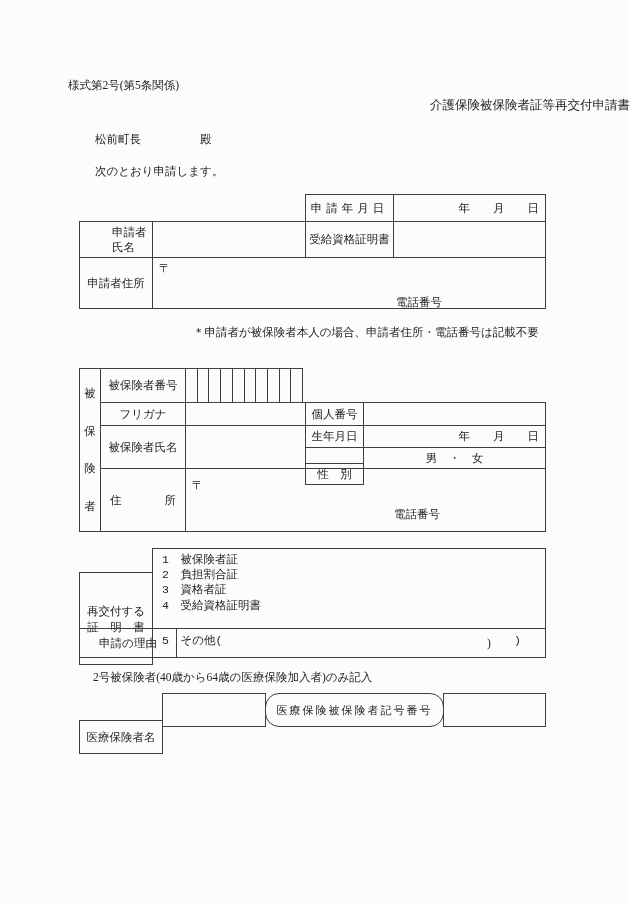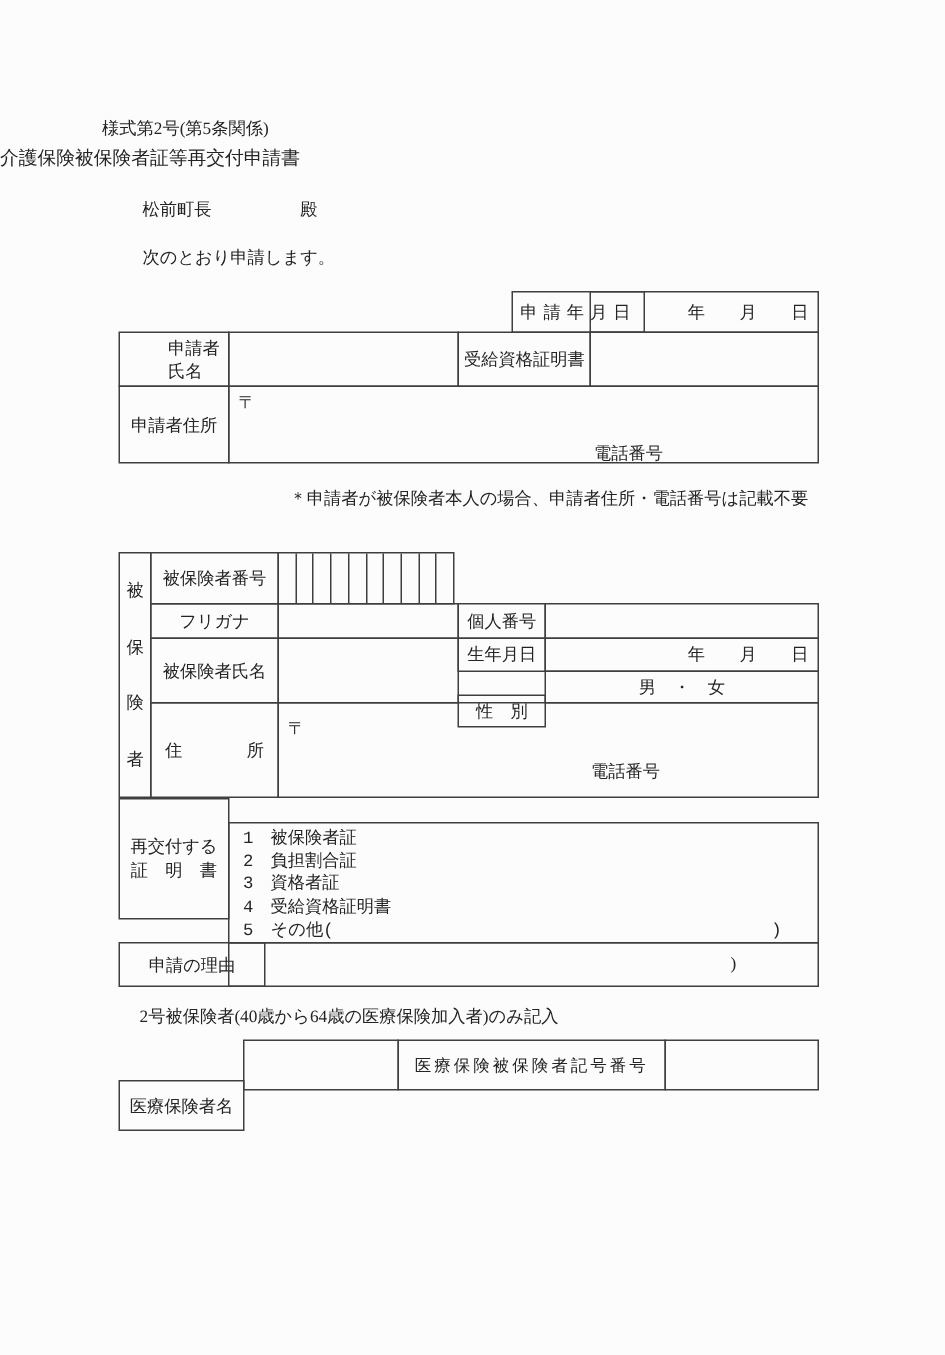--- a/index.html
+++ b/index.html
@@ -17,23 +17,23 @@
     font-family:"Liberation Serif","DejaVu Serif",serif;
     color:var(--ink);
     font-size:11.5px;
     overflow:hidden;
   }
   .abs{position:absolute;box-sizing:border-box;}
   .cell{position:absolute;box-sizing:border-box;border:1px solid var(--line);}
   .cc{display:flex;align-items:center;justify-content:center;}
   .cl{display:flex;align-items:center;justify-content:flex-start;}
   .cr{display:flex;align-items:center;justify-content:flex-end;}
-  .ls2{letter-spacing:2px;}
-  .ls4{letter-spacing:4px;margin-left:36px;}
-  .title{width:100%;text-align:left;font-size:12.5px;}
+  .ls2{letter-spacing:2px;border-radius:14px;}
+  .ls4{letter-spacing:4px;}
+  .title{width:100%;text-align:right;font-size:12.5px;}
   .sidecol{display:flex;flex-direction:column;justify-content:space-around;align-items:center;padding:6px 0;}
   .boxesrow{display:flex;}
   .boxesrow > div{flex:1;border-right:1px solid var(--line);}
   .boxesrow > div:last-child{border-right:none;}
   .listcell{padding-top:3px;line-height:15.2px;}
   .listcell .li{padding-left:9px;font-family:Liberation Mono, monospace;}
   .sb{display:flex;justify-content:space-between;align-items:center;}
 </style>
 </head>
 <body>
@@ -97,32 +97,32 @@
 
   <div class="cell sb" style="left:100px;top:468px;width:86px;height:64px;padding:0 9px;">
     <span>住</span>
     <span>所</span>
   </div>
   <div class="cell" style="left:185px;top:468px;width:361px;height:64px;">
     <span class="abs" style="left:6px;top:9px;">〒</span>
     <span class="abs" style="left:208px;top:38px;">電話番号</span>
   </div>
 
-  <div class="cell cc" style="left:79px;top:532px;width:74px;height:81px;">
+  <div class="cell cc" style="left:79px;top:572px;width:74px;height:93px;">
     <div style="text-align:center;line-height:16px;">
       <div>再交付する</div>
       <div>証　明　書</div>
     </div>
   </div>
   <div class="cell listcell" style="left:152px;top:548px;width:394px;height:81px;">
     <div class="li">1　被保険者証</div>
     <div class="li">2　負担割合証</div>
     <div class="li">3　資格者証</div>
     <div class="li">4　受給資格証明書</div>
-    <div class="li sb" style="padding-right:24px;">
+    <div class="li sb" style="padding-right:24px;margin-top:20px;">
       <span>5　その他(</span>
       <span>)</span>
     </div>
   </div>
 
   <div class="cell cc" style="left:79px;top:628px;width:98px;height:30px;">申請の理由</div>
   <div class="cell cl" style="left:152px;top:628px;width:394px;height:30px;padding-left:9px;">
     <span class="abs" style="left:334px;">)</span>
   </div>
 

